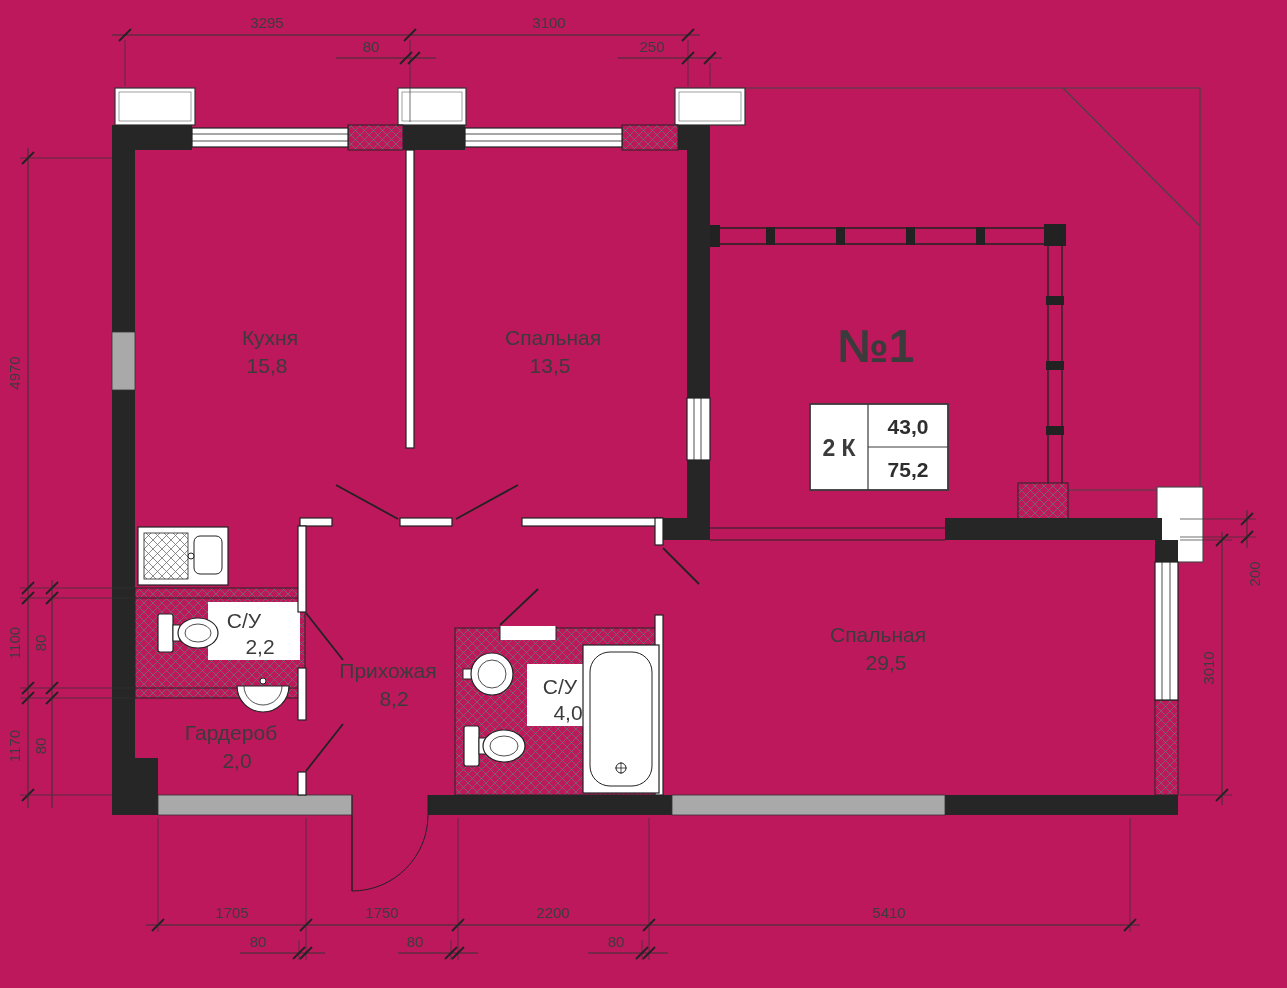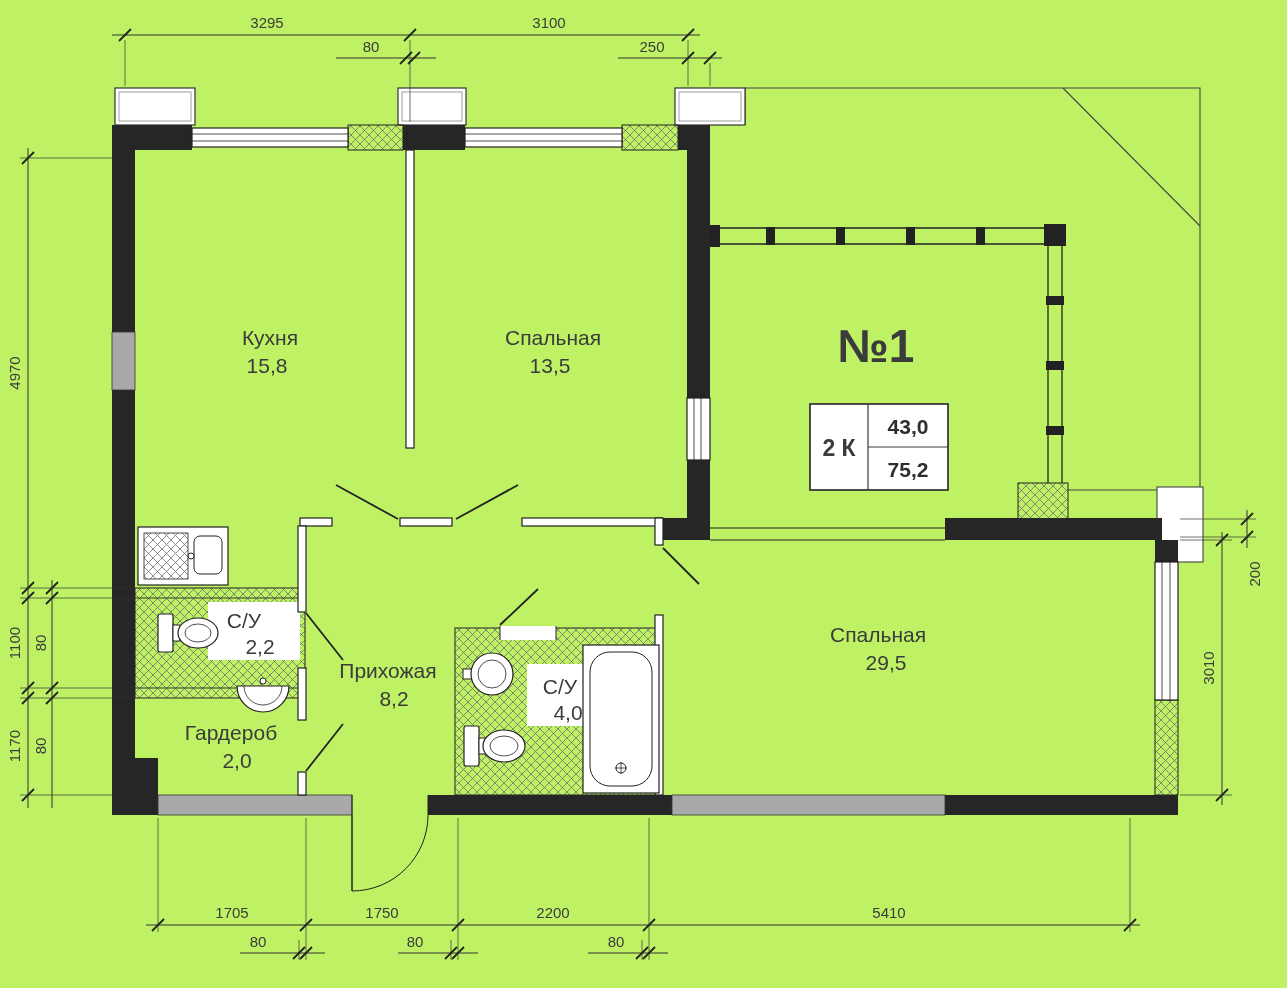--- a/index.html
+++ b/index.html
@@ -1,16 +1,16 @@
 <!DOCTYPE html>
 <html><head>
 <meta charset="utf-8">
 <style>
   html,body{margin:0;padding:0;background:#ffffff;}
-  .stage{width:1287px;height:988px;position:relative;background:#bef264;overflow:hidden;}
+  .stage{width:1287px;height:988px;position:relative;background:#be185d;overflow:hidden;}
   svg text{font-family:"Liberation Sans","DejaVu Sans",sans-serif;fill:#3b3b3b;}
   .dim{font-size:15px;fill:#3c3c3c;}
   .room{font-size:21px;}
   .area{font-size:21px;}
   .num{font-size:46px;font-weight:bold;}
   .info-type{font-size:23px;font-weight:bold;}
   .info-val{font-size:21px;font-weight:bold;fill:#2e2e2e;}
 </style>
 </head>
 <body>

